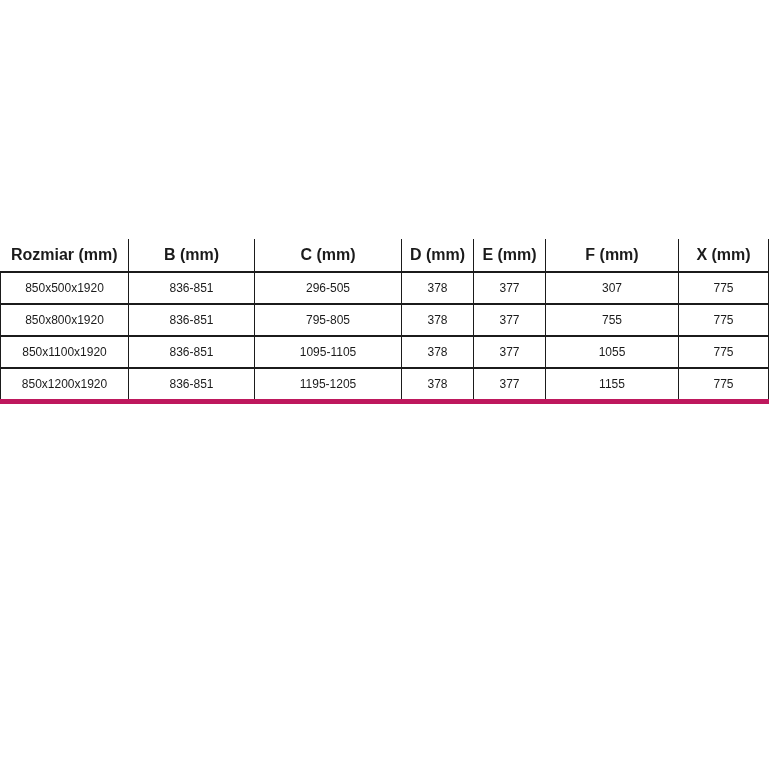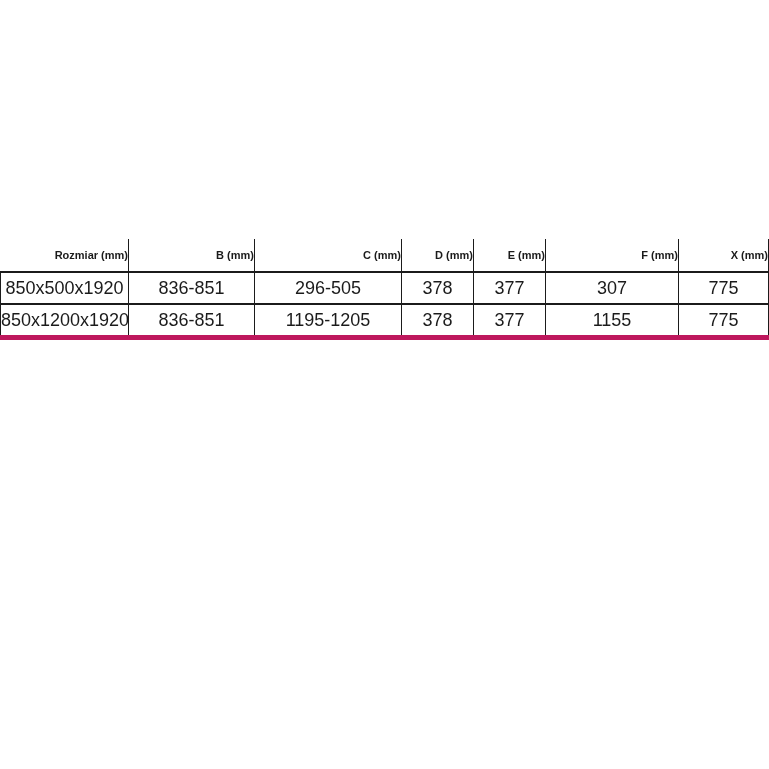--- a/index.html
+++ b/index.html
@@ -29,32 +29,31 @@
     padding: 0;
     text-align: center;
     vertical-align: middle;
     border-right: 1px solid #1b1b1b;
     overflow: hidden;
     white-space: nowrap;
   }
   
   table.size-table thead th {
     height: 32px;
-    font-size: 11px;
+    font-size: 16px;
     font-weight: 700;
     border-bottom: 2px solid #1b1b1b;
-    text-align: right;
   }
   table.size-table thead th:first-child {
     border-left: none;
   }
   
   table.size-table tbody td {
     height: 30px;
-    font-size: 18px;
+    font-size: 12px;
     font-weight: 400;
     border-bottom: 2px solid #1b1b1b;
   }
   table.size-table tbody td:first-child {
     border-left: 1px solid #1b1b1b;
   }
   
   table.size-table tbody tr:last-child td {
     border-bottom: 5px solid #be185d;
   }
@@ -88,20 +87,38 @@
         <tr>
           <td>850x500x1920</td>
           <td>836-851</td>
           <td>296-505</td>
           <td>378</td>
           <td>377</td>
           <td>307</td>
           <td>775</td>
         </tr>
         <tr>
+          <td>850x800x1920</td>
+          <td>836-851</td>
+          <td>795-805</td>
+          <td>378</td>
+          <td>377</td>
+          <td>755</td>
+          <td>775</td>
+        </tr>
+        <tr>
+          <td>850x1100x1920</td>
+          <td>836-851</td>
+          <td>1095-1105</td>
+          <td>378</td>
+          <td>377</td>
+          <td>1055</td>
+          <td>775</td>
+        </tr>
+        <tr>
           <td>850x1200x1920</td>
           <td>836-851</td>
           <td>1195-1205</td>
           <td>378</td>
           <td>377</td>
           <td>1155</td>
           <td>775</td>
         </tr>
       </tbody>
   </table>

